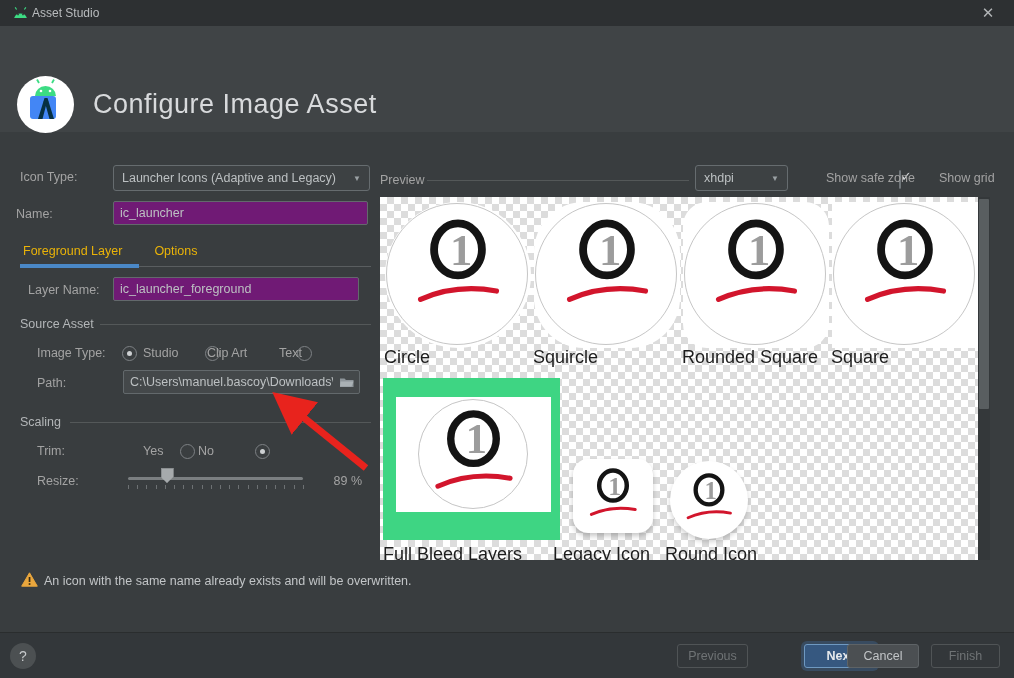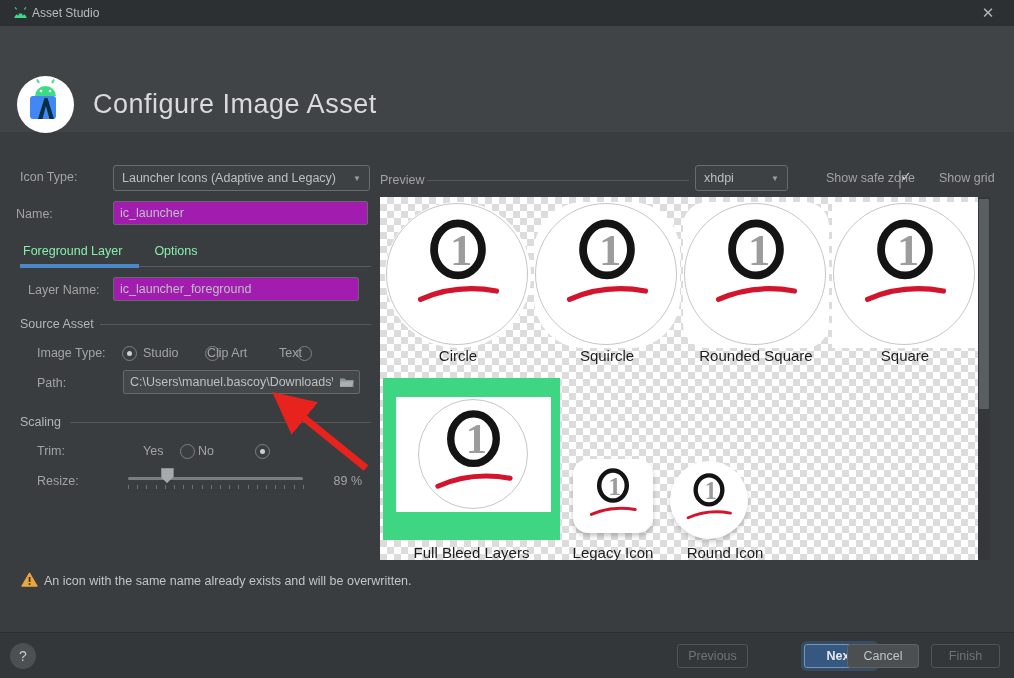--- a/index.html
+++ b/index.html
@@ -18,50 +18,50 @@
   .header-logo { left:17px; top:50px; width:57px; height:57px; border-radius:50%; background:#ffffff; }
   .header-title { left:93px; top:63px; color:#d8dadc; font-size:27px; font-weight:300; letter-spacing:.5px; }
 
   
   .label { color:#a3a3a3; font-size:12.5px; }
   .group-label { color:#b3b6b8; font-size:12.5px; }
   .hr { height:1px; background:#545859; }
   .select { background:#3d4143; border:1px solid #666c6f; border-radius:3px; color:#bcc0c2;
             font-size:12.5px; display:flex; align-items:center; justify-content:space-between; padding:0 8px; }
   .select .arr { color:#9aa0a3; font-size:8px; }
-  .tfield { background:#a21caf; border:1px solid #63696c; border-radius:2px; color:#bcc0c2;
+  .tfield { background:#701a75; border:1px solid #63696c; border-radius:2px; color:#bcc0c2;
             font-size:12.5px; padding:0 6px; width:100%; height:100%; outline:none;
             font-family:"Liberation Sans","DejaVu Sans",sans-serif; white-space:nowrap; overflow:hidden; }
   .radio { width:15px; height:15px; border-radius:50%; border:1px solid #7d8184; background:#3a3e40; display:inline-block; position:relative; }
   .radio.checked::after { content:""; position:absolute; left:4px; top:4px; width:5px; height:5px; border-radius:50%; background:#cdd0d2; }
   .checkbox { width:15px; height:15px; border:1px solid #70767a; border-radius:2px; background:#43474a; position:relative; }
   .checkbox.checked::after { content:"\2713"; position:absolute; left:1px; top:-2px; color:#d2d5d7; font-size:13px; }
 
   
   .tabs { left:20px; top:240px; width:351px; height:27px; border-bottom:1px solid #5a5e60; display:flex; }
-  .tab { color:#86efac; font-size:12.5px; padding:4px 14px 6px 3px; position:relative; cursor:default; }
+  .tab { color:#eab308; font-size:12.5px; padding:4px 14px 6px 3px; position:relative; cursor:default; }
   .tab + .tab { margin-left:15px; }
   .tab.active::after { content:""; position:absolute; left:0; bottom:-2px; width:119px; height:4px; background:#4a88c7; }
 
   
   .slider-track { left:128px; top:477px; width:175px; height:3px; background:#7b7f81; border-radius:2px; }
   .slider-thumb { top:468px; width:13px; height:15px; background:#a6aaac; border:1px solid #8b8f91;
                   clip-path:polygon(0 0,100% 0,100% 58%,50% 100%,0 58%); }
   .ticks { left:128px; top:485px; width:176px; height:5px; display:flex; justify-content:space-between; }
   .ticks span { width:1px; height:4px; background:#6d7173; }
 
   
   .checker { background-color:#ffffff;
     background-image:linear-gradient(45deg,#dcdcdc 25%,transparent 25%,transparent 75%,#dcdcdc 75%),
                      linear-gradient(45deg,#dcdcdc 25%,transparent 25%,transparent 75%,#dcdcdc 75%);
     background-size:14px 14px; background-position:0 0,7px 7px; }
   .canvas { left:380px; top:197px; width:598px; height:363px; overflow:hidden; }
   .tile { position:absolute; background:#ffffff; }
   .safe-ring { position:absolute; border:1px solid #c6c6c6; border-radius:50%; }
-  .tile-label { position:absolute; color:#1d1d1d; font-size:15px; text-align:center; }
+  .tile-label { position:absolute; color:#1d1d1d; font-size:18px; }
   .logo-slot { position:absolute; }
   .logo-slot svg { width:100%; height:100%; display:block; }
   .scrollbar { left:978px; top:197px; width:12px; height:363px; background:#34383a; }
   .scroll-thumb { position:absolute; left:1px; top:2px; width:10px; height:210px; background:#595e60; border-radius:1px; }
 
   
   .footer { left:0; top:632px; width:1014px; height:46px; background:#33373a; border-top:1px solid #2a2d2e; }
   .btn { position:absolute; top:11px; height:24px; border-radius:3px; font-size:12.5px; text-align:center; line-height:22px; cursor:default; }
   .btn.ghost { background:transparent; border:1px solid #505456; color:#6f7375; }
   .btn.normal { background:#4b4f52; border:1px solid #5e6366; color:#c2c5c7; }

